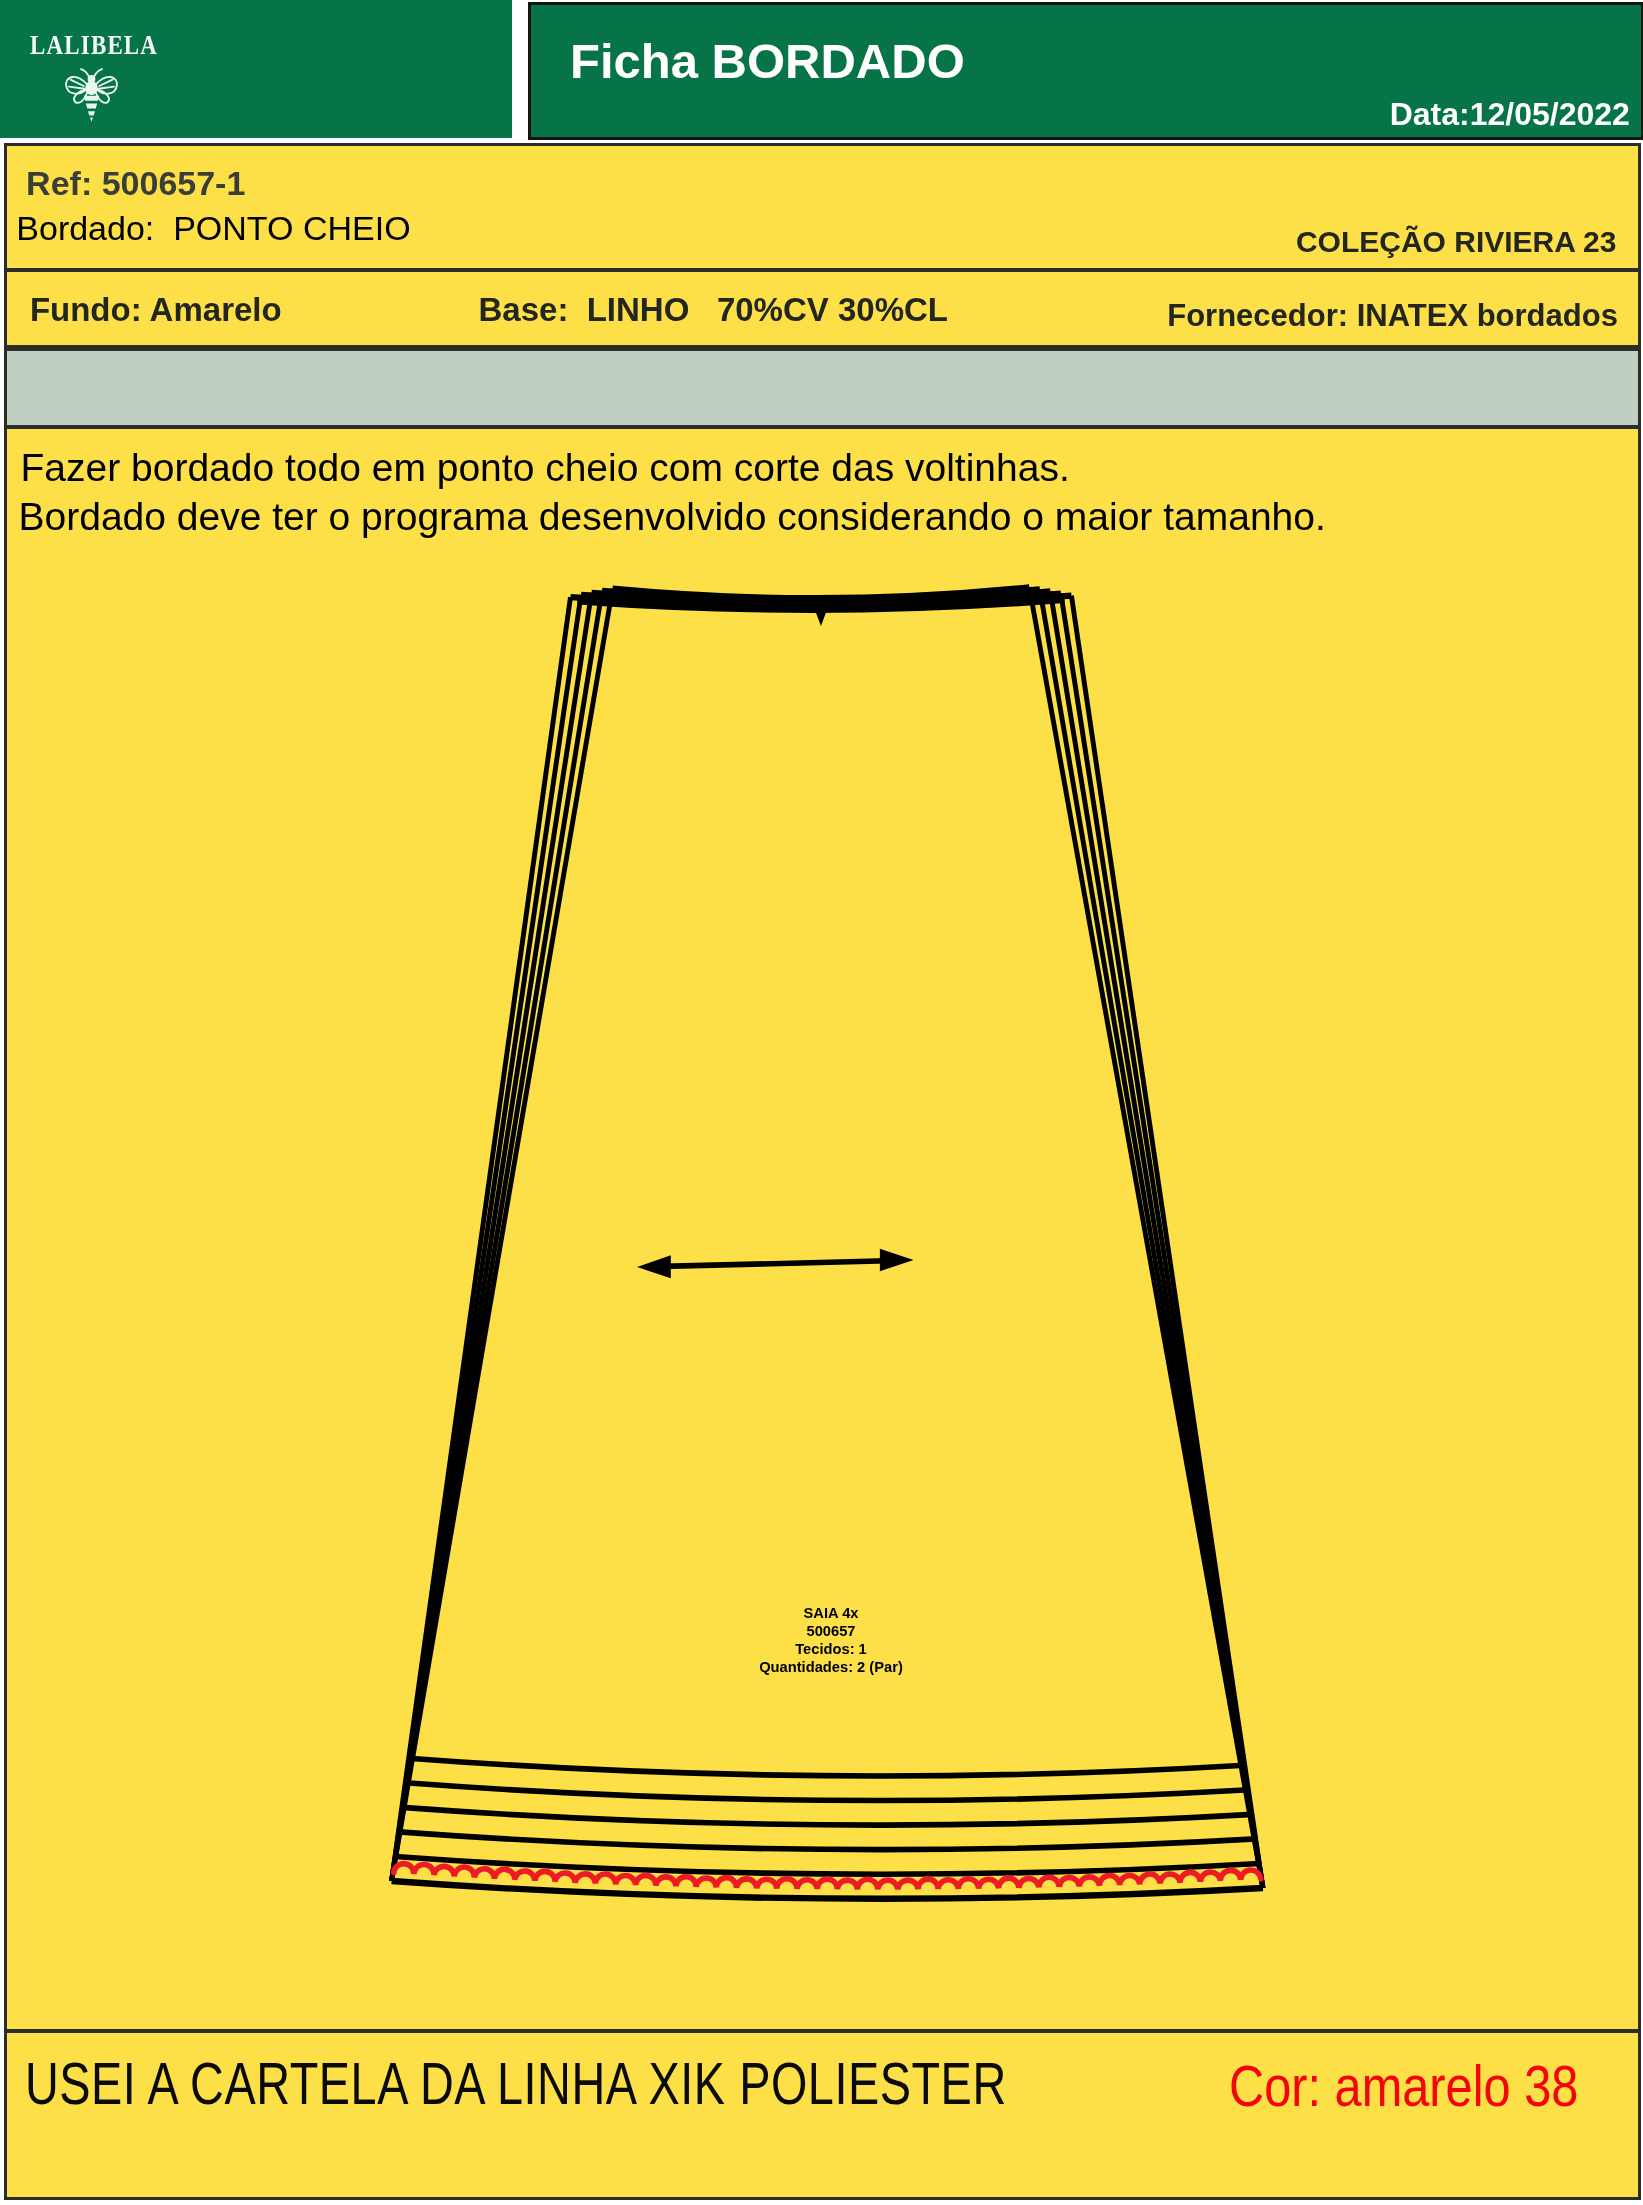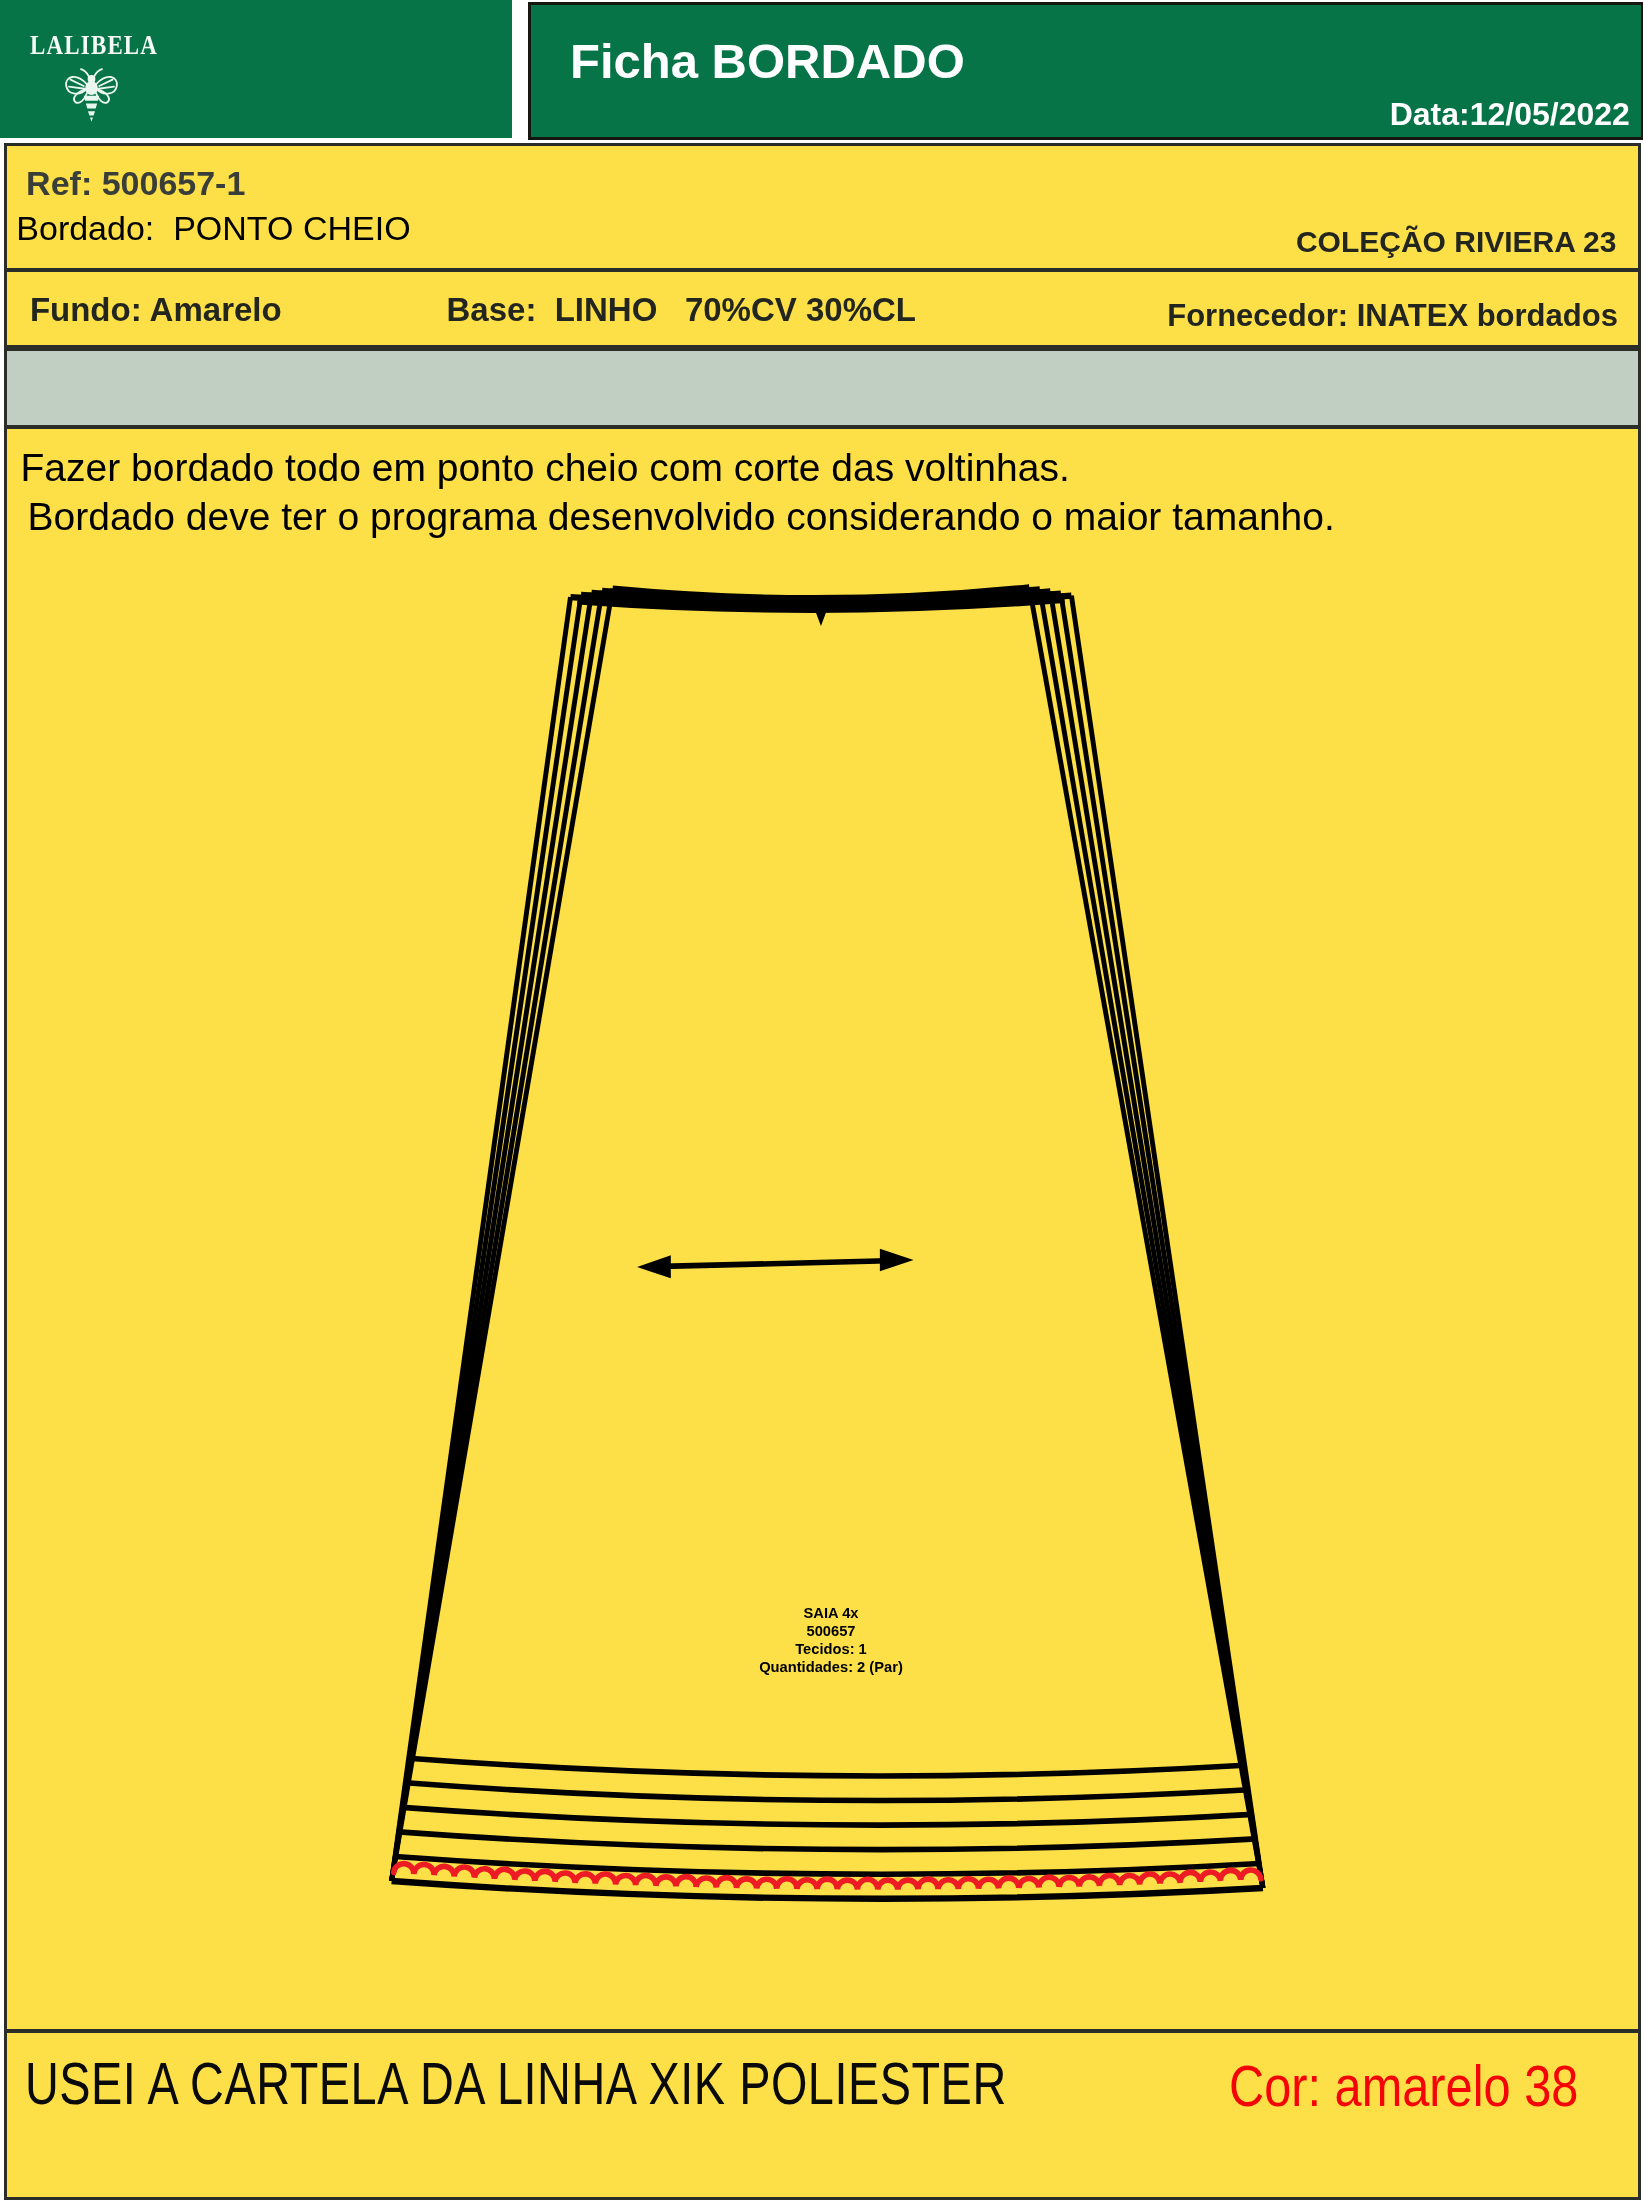--- a/index.html
+++ b/index.html
@@ -20,27 +20,27 @@
   
   .main-box{position:absolute;left:3.5px;top:143px;width:1637px;height:2057px;
             border:3.5px solid #2b2e28;box-sizing:border-box;background:#fde047;}
   .main-box > *{position:absolute;}
 
   .ref{left:19.6px;top:18px;font-size:34px;font-weight:bold;color:#3a3e38;white-space:pre;}
   .bordado{left:9.8px;top:63px;font-size:34px;color:#000;white-space:pre;}
   .colecao{right:21px;top:79px;font-size:30px;font-weight:bold;color:#23261f;white-space:nowrap;}
   .rule1{left:0;top:122px;width:100%;height:3.5px;background:#2b2e28;}
   .fundo{left:15.4px;top:145px;font-size:33px;font-weight:bold;color:#23261f;white-space:pre;margin-left:8px;}
-  .base{left:440px;top:145px;font-size:33px;font-weight:bold;color:#23261f;white-space:pre;}
+  .base{left:472px;top:145px;font-size:33px;font-weight:bold;color:#23261f;white-space:pre;}
   .fornecedor{right:19.6px;top:152px;font-size:31px;font-weight:bold;color:#23261f;white-space:nowrap;}
   .rule2{left:0;top:199px;width:100%;height:5.6px;background:#2b2e28;}
   .grayband{left:0;top:205px;width:100%;height:74px;background:#c1cfc3;border-bottom:4.9px solid #2b2e28;box-sizing:content-box;}
 
   .instr1{left:14px;top:300px;font-size:39px;color:#000;white-space:nowrap;}
-  .instr2{left:21px;top:349px;font-size:39px;color:#000;white-space:nowrap;}
+  .instr2{left:12px;top:349px;font-size:39px;color:#000;white-space:nowrap;}
 
   .skirt-svg{left:0;top:0;width:1630px;height:2050px;}
 
   .size-label{left:684px;top:1458px;width:281px;text-align:center;
               font-size:14.7px;line-height:18px;font-weight:bold;color:#000;}
 
   .rule3{left:0;top:1883px;width:100%;height:4.2px;background:#2b2e28;}
   .footer-note{left:18px;top:1903px;font-size:60px;color:#0a0a0a;white-space:nowrap;
                transform:scaleX(.78);transform-origin:left top;letter-spacing:0.7px;}
   .footer-color{left:1222px;top:1906px;font-size:58px;color:#f40404;white-space:nowrap;

